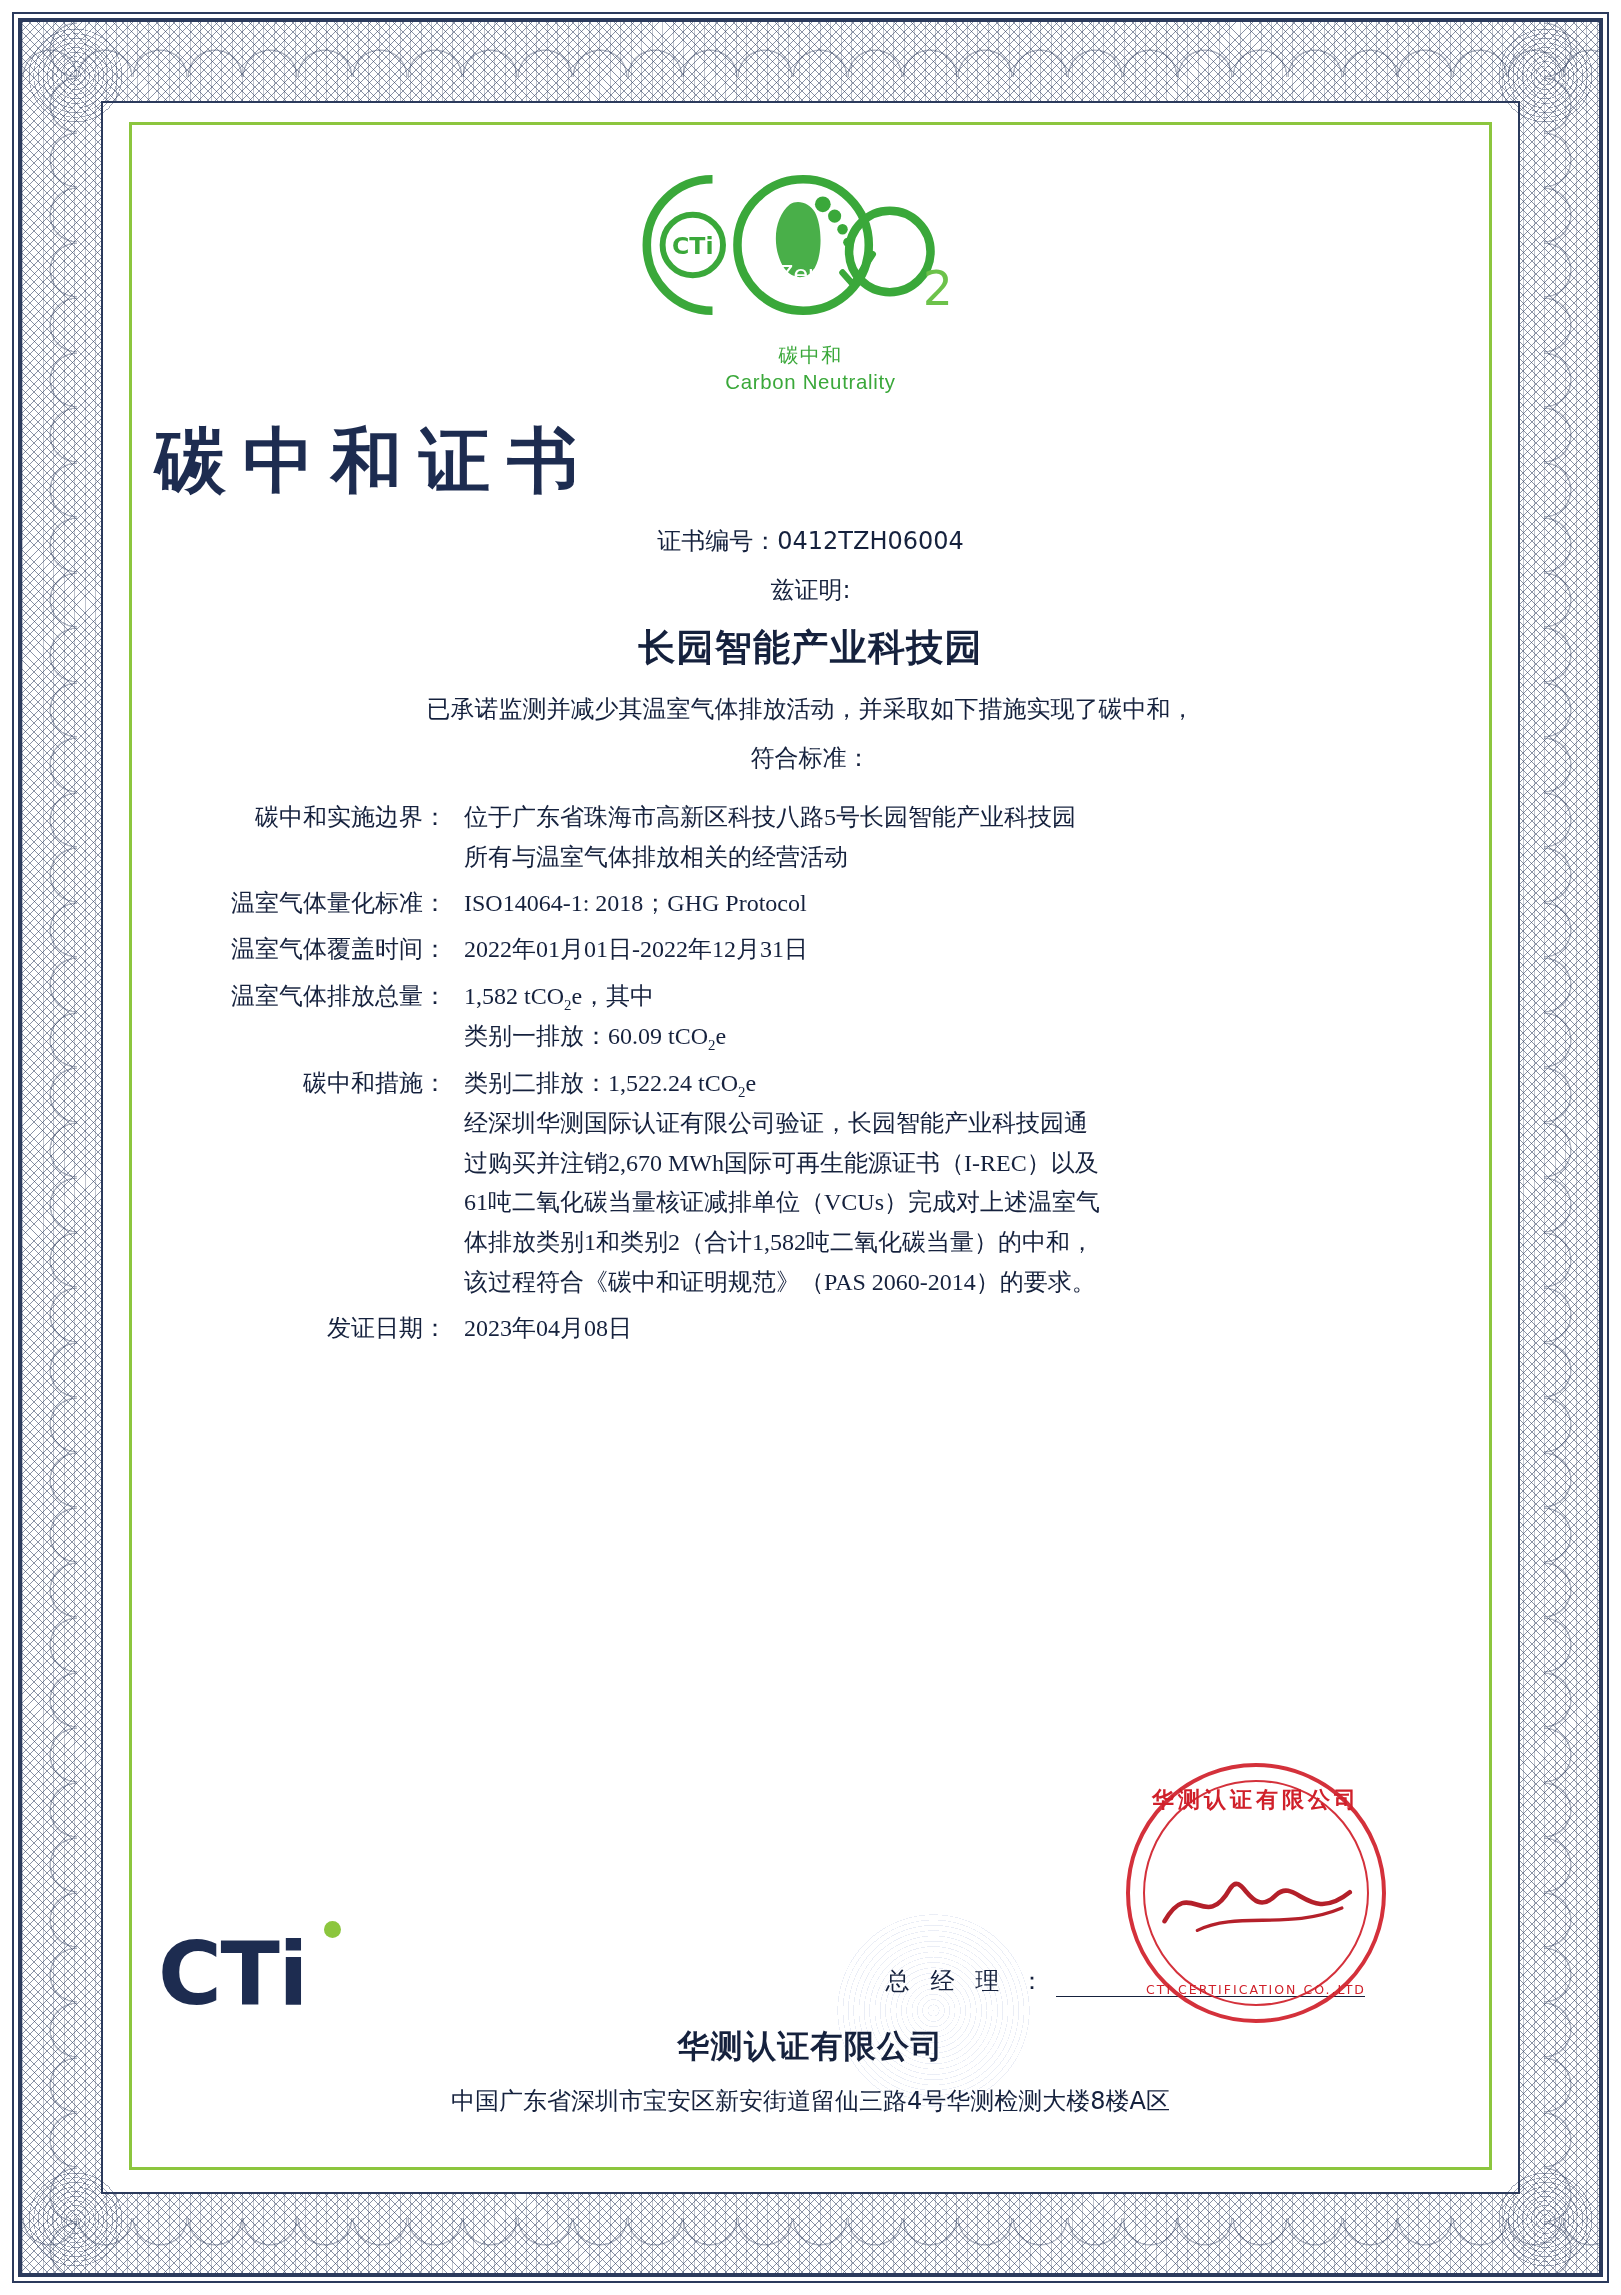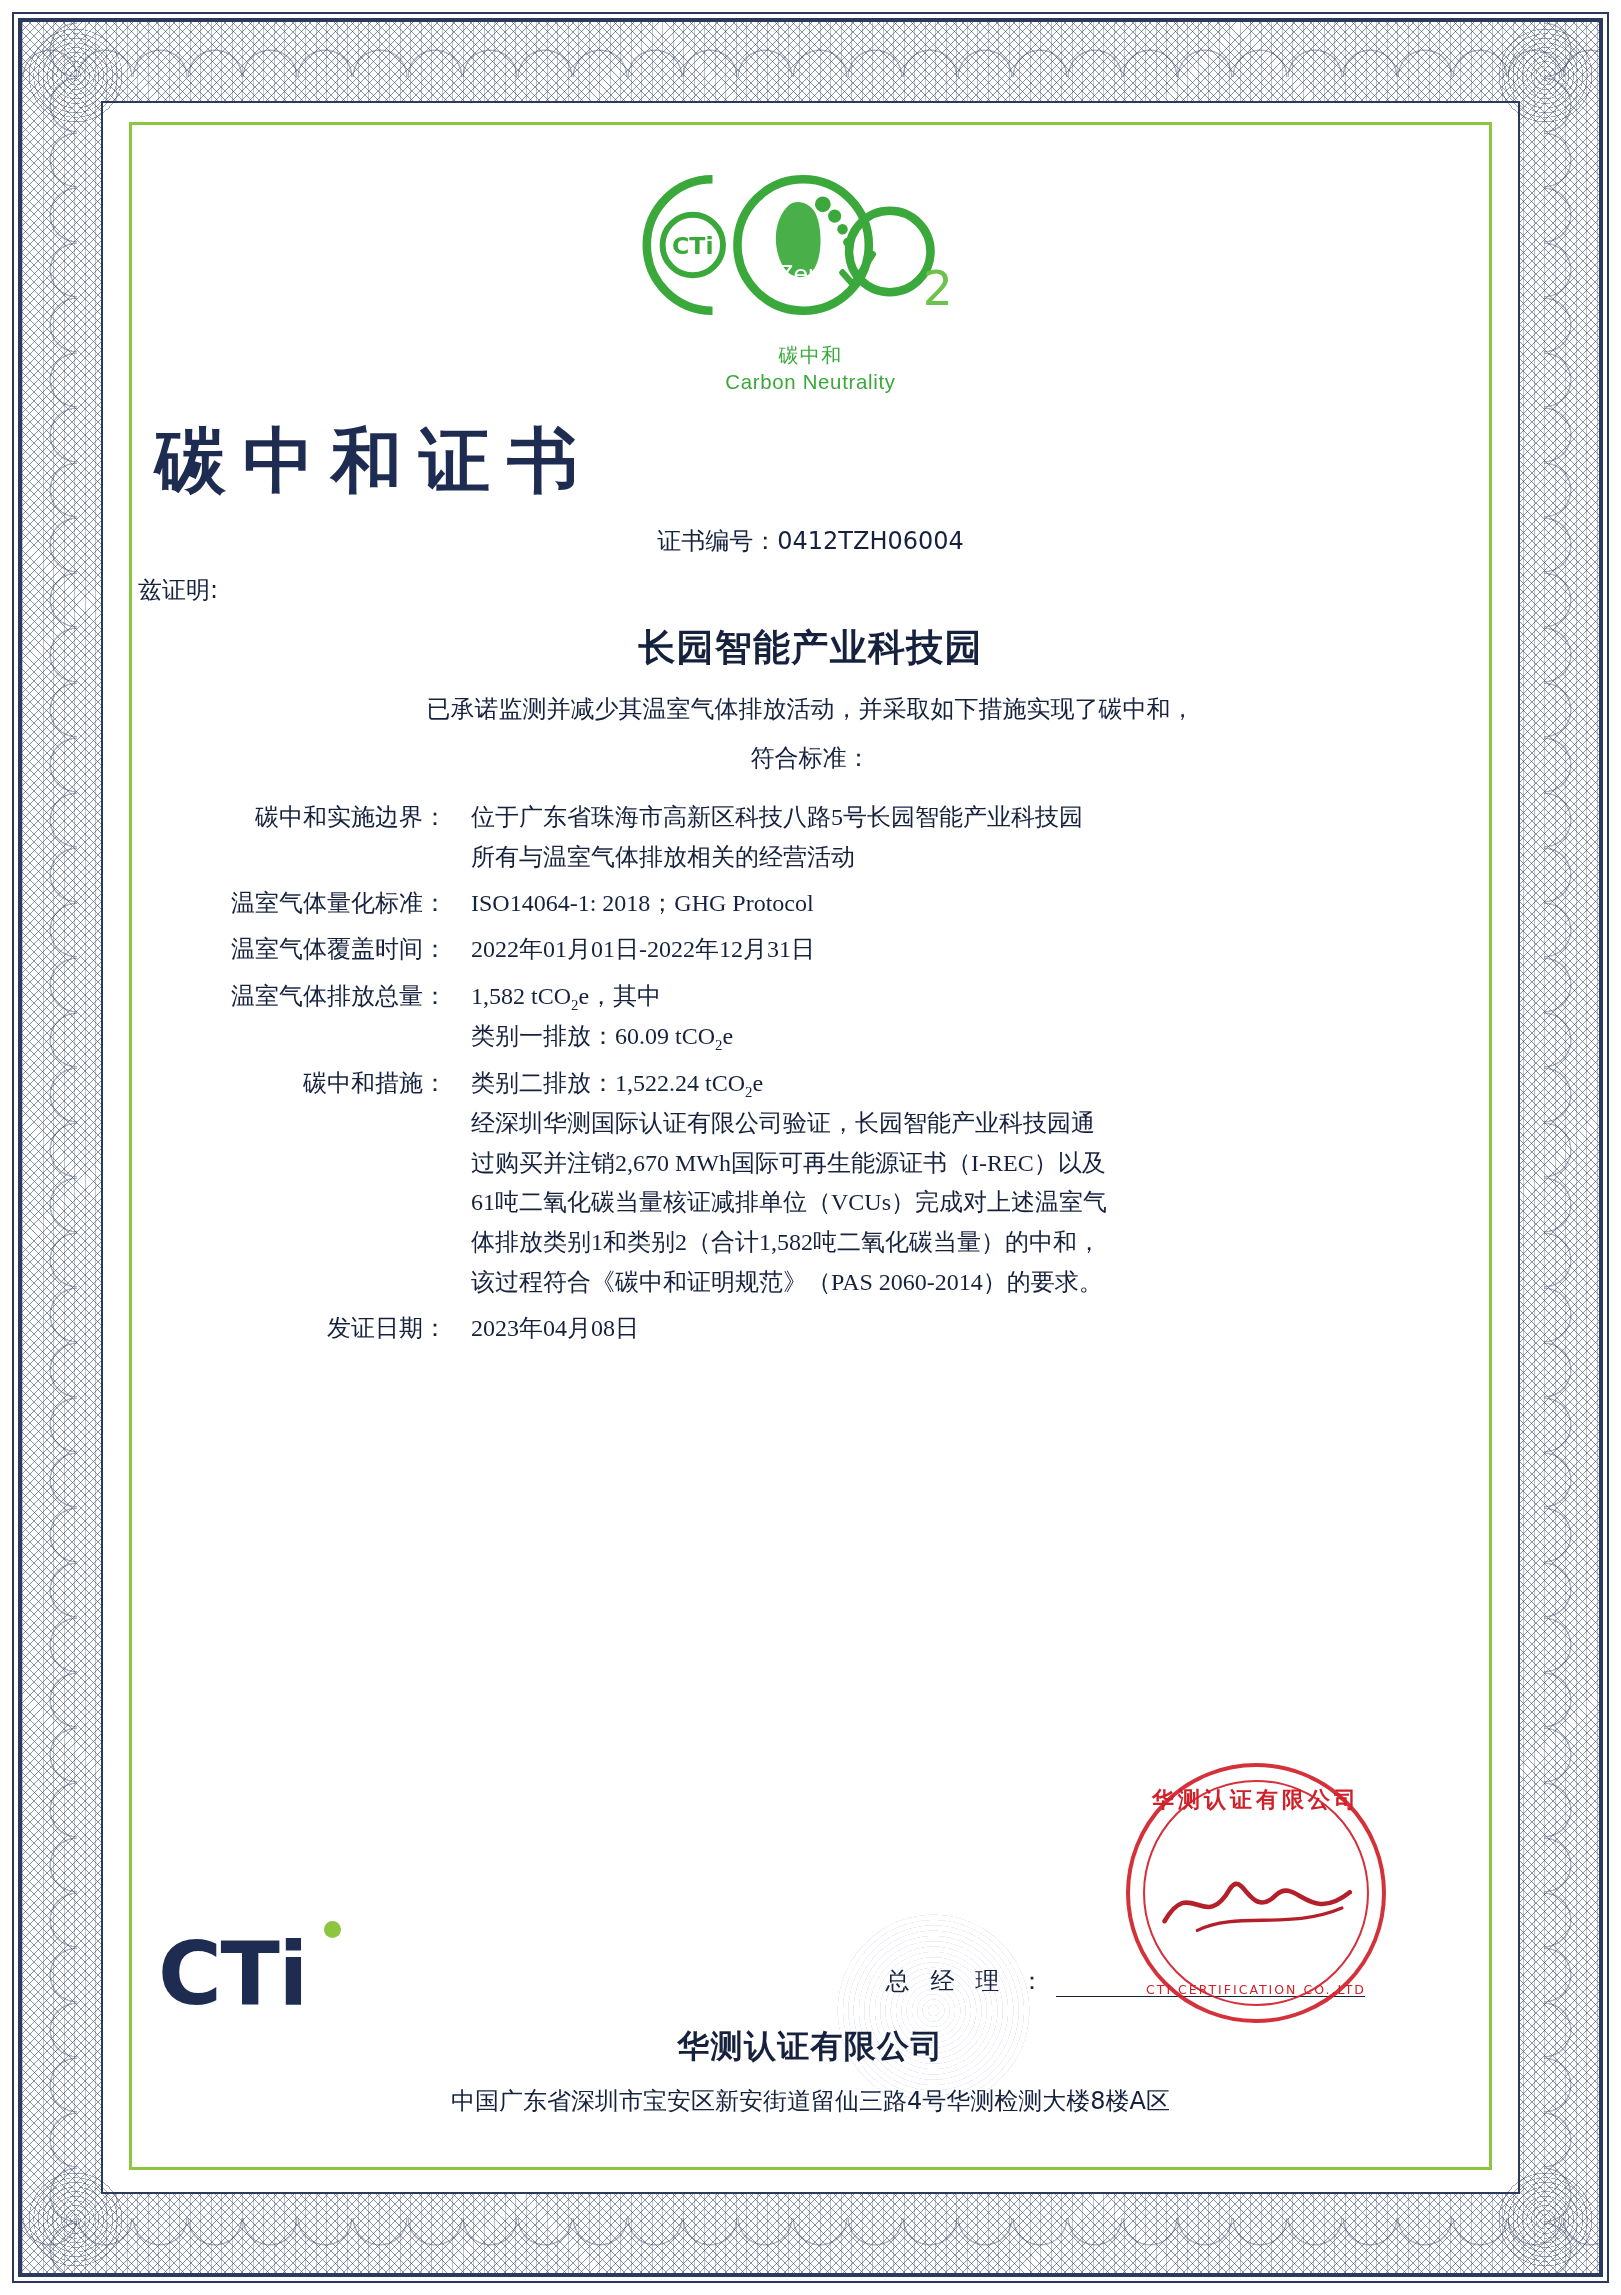--- a/index.html
+++ b/index.html
@@ -130,21 +130,21 @@
 
   .cert-no {
     text-align: center;
     margin-top: 16px;
     font-size: 24px;
     color: #15213d;
     font-family: "DejaVu Sans", sans-serif;
   }
 
   .hereby {
-    text-align: left;
+    text-align: center;
     margin-top: 17px;
     font-size: 24px;
     color: #15213d;
     font-family: "DejaVu Sans", sans-serif;
   }
 
   .company {
     text-align: center;
     margin-top: 17px;
     font-size: 37px;
@@ -195,21 +195,20 @@
     width: 309px;
     text-align: right;
     padding-right: 17px;
     flex: 0 0 auto;
     line-height: 1.65;
     white-space: nowrap;
   }
   .row-value {
     flex: 1 1 auto;
     line-height: 1.65;
-    margin-left: 7px;
   }
   .row-value .line { display: block; }
   sub { font-size: 0.62em; }
 
   
   .footer {
     position: absolute;
     left: 0; right: 0; bottom: 17px;
   }
   .cti-logo {

